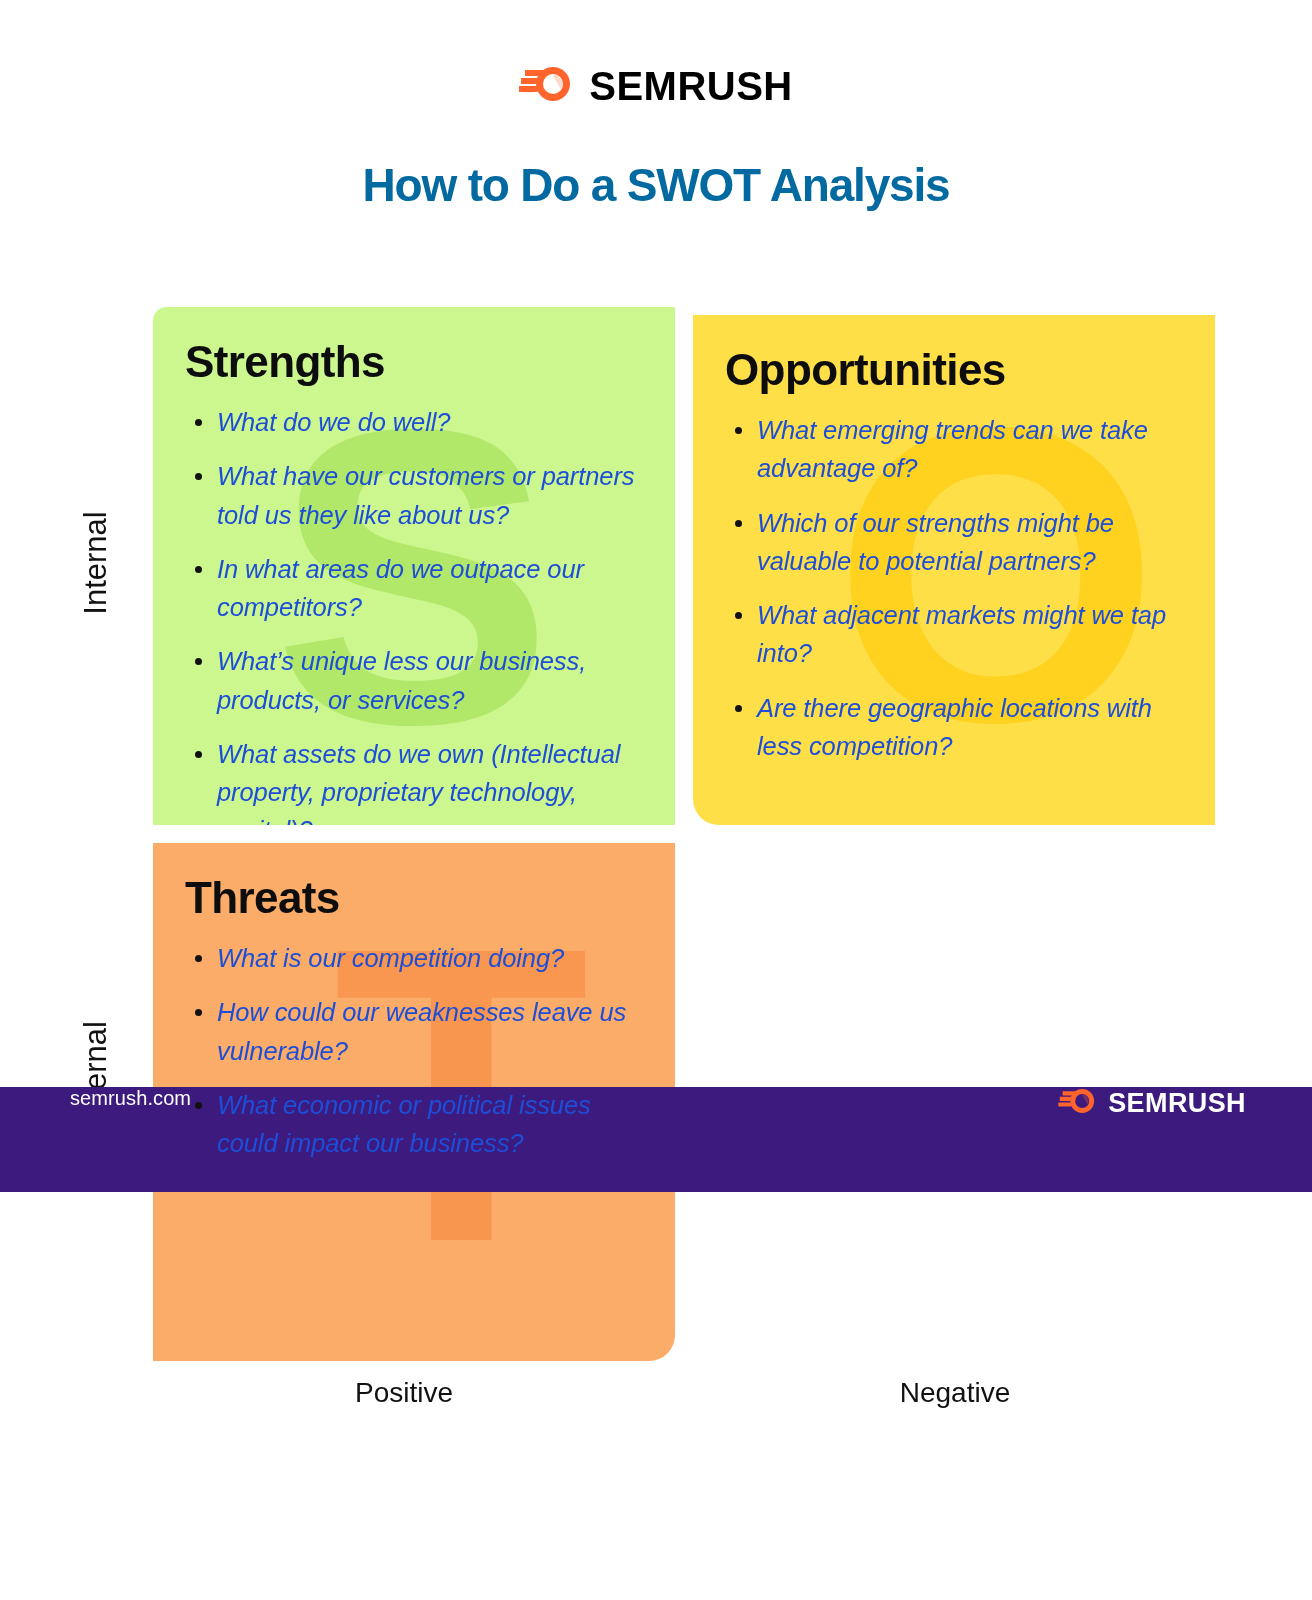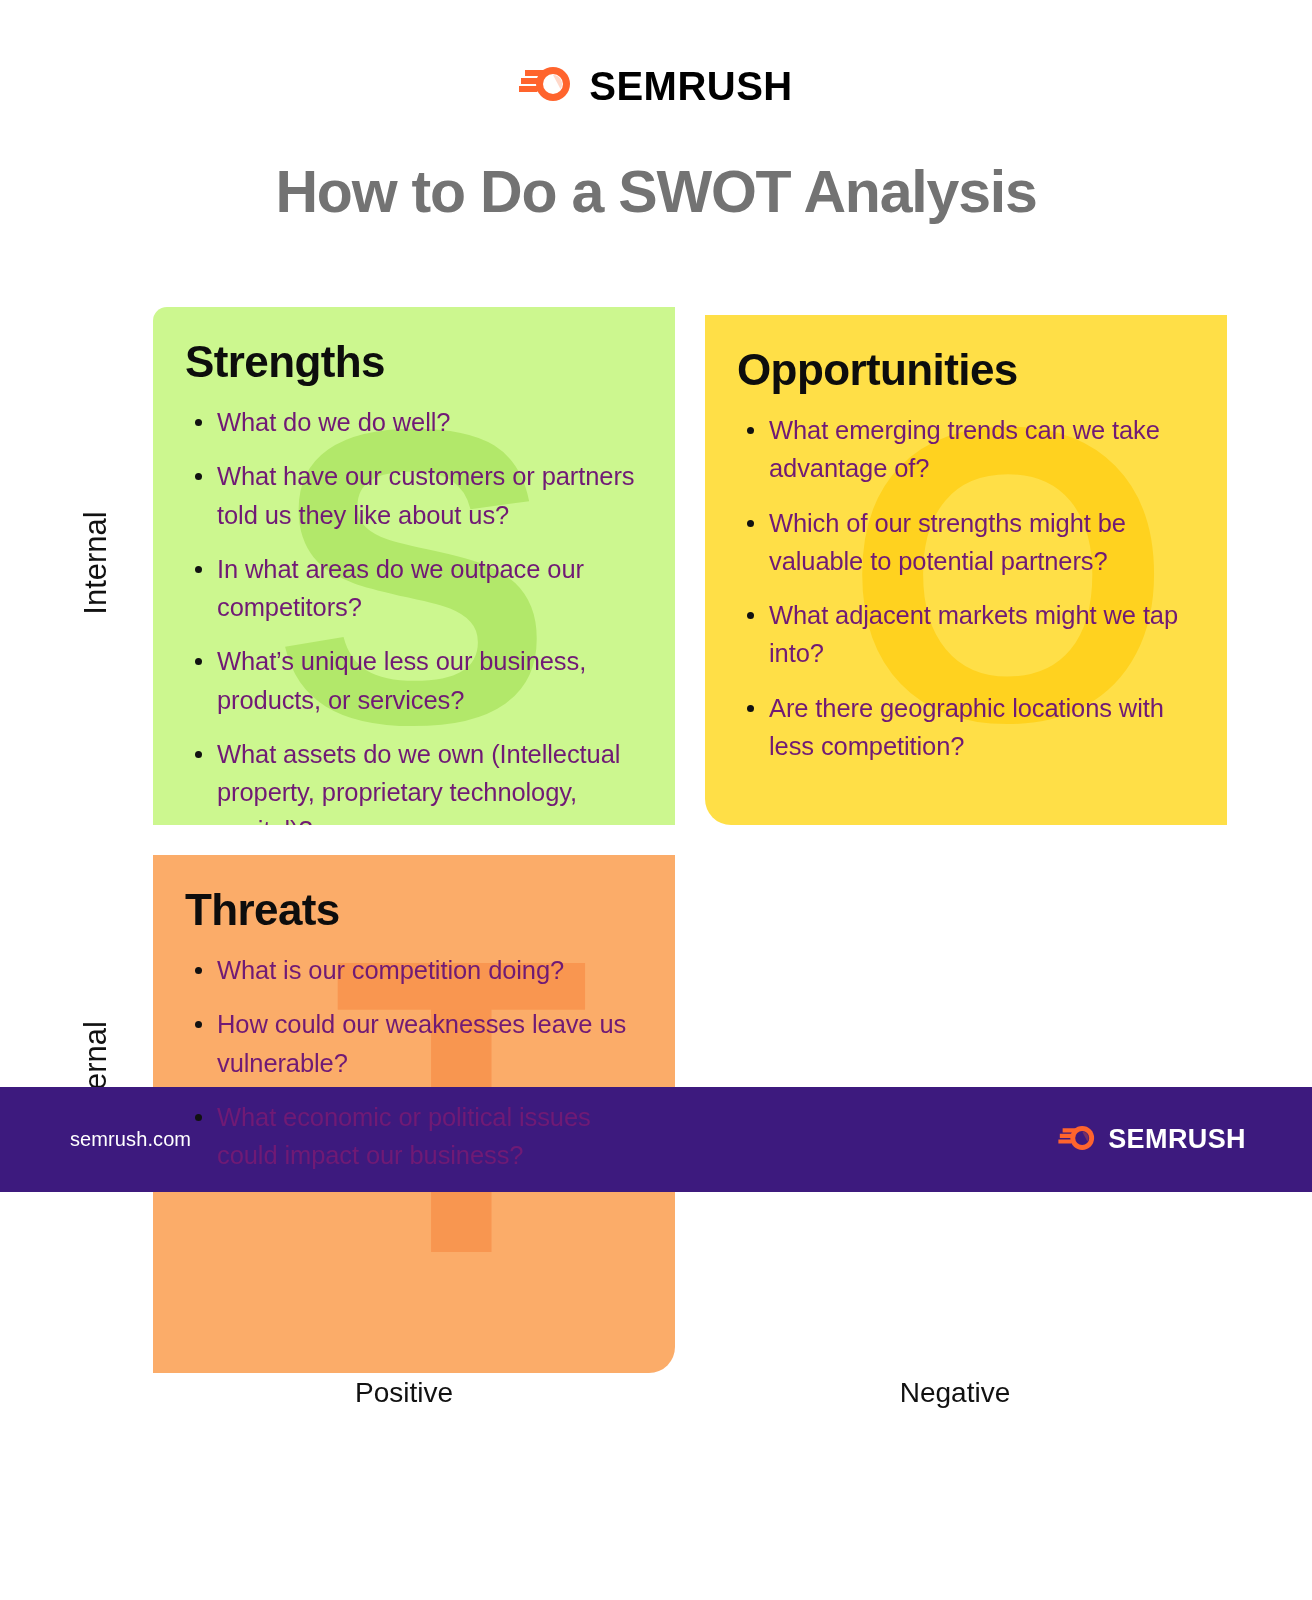--- a/index.html
+++ b/index.html
@@ -39,38 +39,38 @@
     line-height: 1;
   }
 
   
   .page-title {
     position: absolute;
     left: 0;
     top: 160px;
     width: 1312px;
     text-align: center;
-    font-size: 59px;
+    font-size: 46px;
     font-weight: 700;
     letter-spacing: -1.2px;
-    color: #737373;
+    color: #0369a1;
     line-height: 1.1;
   }
 
   
   .matrix {
     position: absolute;
     left: 153px;
     top: 307px;
     width: 1062px;
     height: 1053px;
     display: grid;
     grid-template-columns: 522px 522px;
     grid-template-rows: 518px 518px;
-    gap: 30px;
+    gap: 18px;
   }
 
   .quadrant {
     position: relative;
     overflow: hidden;
     padding: 32px 30px 20px 32px;
   }
 
   .q-strengths     { background: #ccf78f; border-radius: 14px 0 0 0; }
   .q-weaknesses    { background: #7ed8fb; border-radius: 0 14px 0 0; }
@@ -106,22 +106,23 @@
     position: relative;
     z-index: 2;
     list-style: none;
   }
   .q-list li {
     position: relative;
     padding-left: 32px;
     margin-bottom: 16px;
     font-size: 25.5px;
     line-height: 1.5;
-    color: #701a75;
+    color: #1d4ed8;
     letter-spacing: -0.1px;
+    font-style: italic;
   }
   .q-list li::before {
     content: "";
     position: absolute;
     left: 10px;
     top: 16px;
     width: 7px;
     height: 7px;
     border-radius: 50%;
     background: #111111;
@@ -151,21 +152,21 @@
 
   
   .footer {
     position: absolute;
     left: 0;
     bottom: 0;
     width: 1312px;
     height: 105px;
     background: #3d1a7e;
     display: flex;
-    align-items: center;
+    align-items: flex-start;
     justify-content: space-between;
     padding: 0 66px 0 70px;
   }
   .footer-url {
     font-size: 20px;
     color: #ffffff;
     letter-spacing: 0.1px;
   }
   .footer-brand {
     display: flex;

